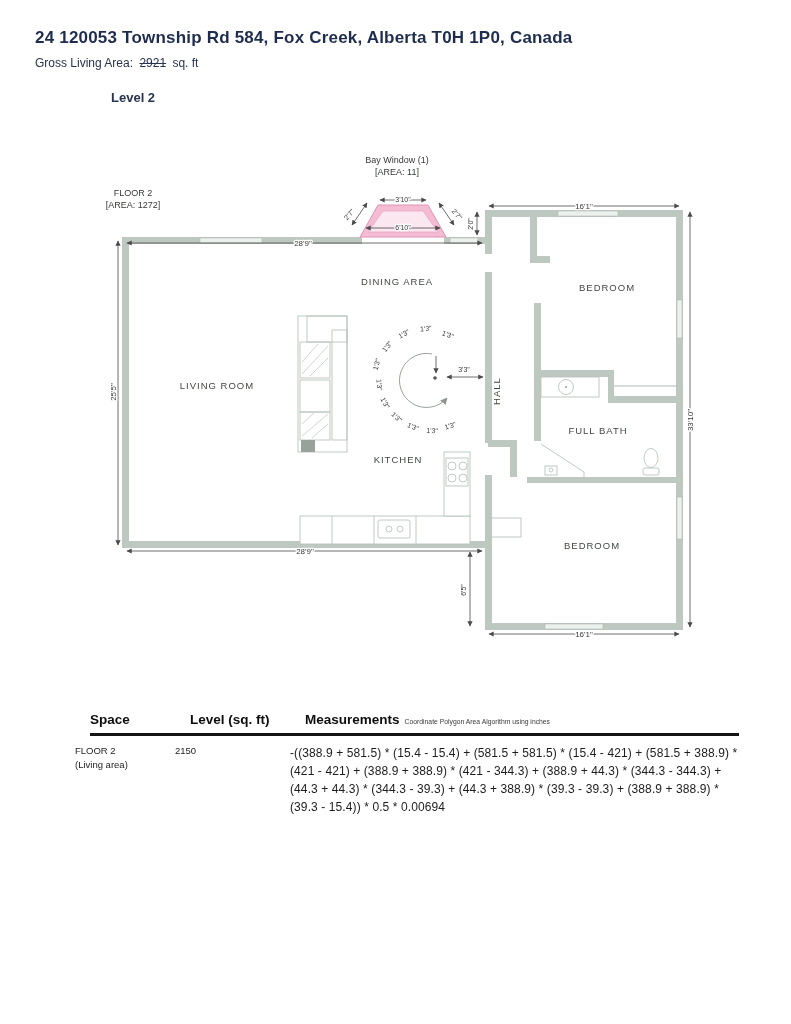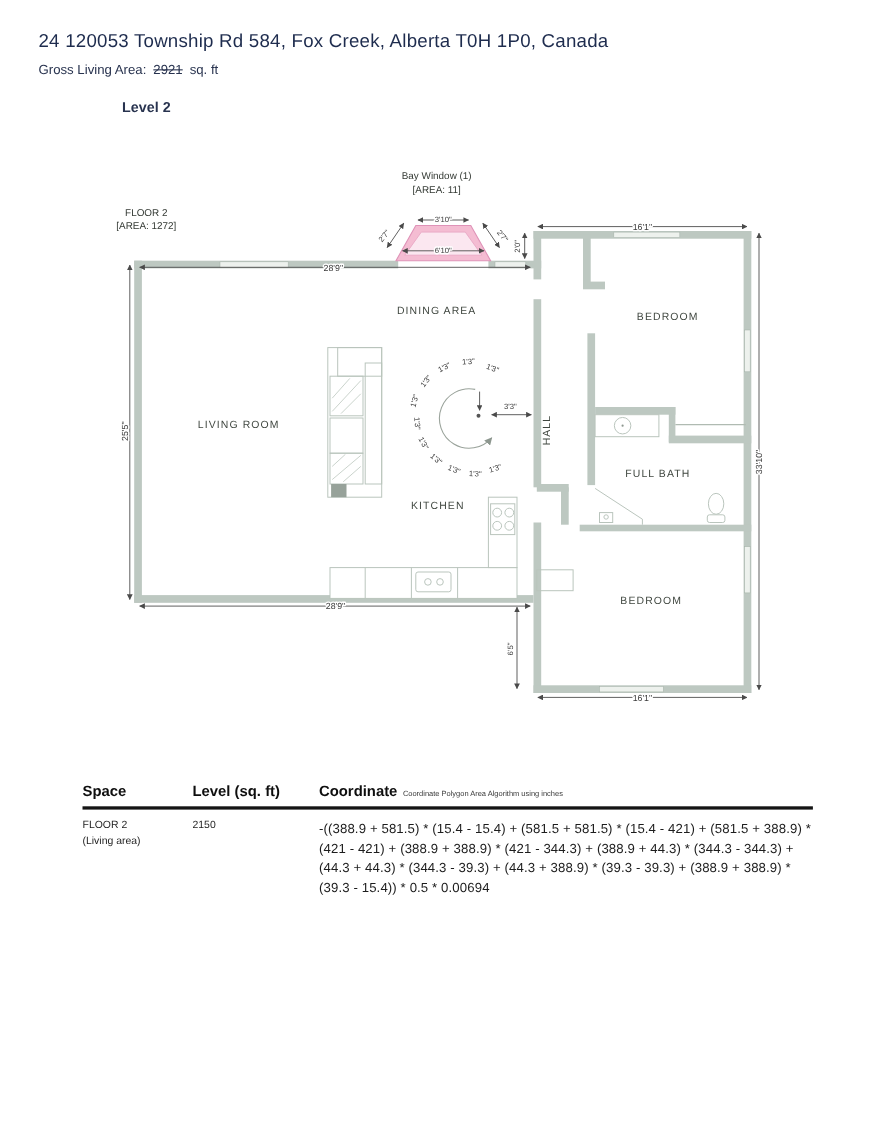--- a/index.html
+++ b/index.html
@@ -1,18 +1,18 @@
 <!DOCTYPE html>
 <html><head>
 <meta charset="utf-8">
 <style>
   html,body{margin:0;padding:0;background:#ffffff;}
   .page{position:relative;width:791px;height:1024px;background:#ffffff;overflow:hidden;
         font-family:"Liberation Sans",sans-serif;color:#222;}
-  .page-title{position:absolute;left:35px;top:28px;margin:0;font-size:17px;font-weight:normal;
+  .page-title{position:absolute;left:35px;top:28px;margin:0;font-size:17px;font-weight:bold;
         color:#1e2c4e;letter-spacing:0.2px;}
   .gross-line{position:absolute;left:35px;top:56px;font-size:12px;color:#28334f;}
   .gross-line .strike{text-decoration:line-through;margin:0 3px;}
   .level-label{position:absolute;left:75px;top:90px;font-size:13px;font-weight:bold;color:#28334f;padding-left:36px;}
   .plan-svg{position:absolute;left:0;top:0;}
   
   .dim-label{font-family:"Liberation Sans",sans-serif;font-size:8px;fill:#3a3a3a;
         stroke:#ffffff;stroke-width:2.5px;paint-order:stroke;stroke-linejoin:round;text-anchor:middle;}
   .dim-small{font-size:7px;}
   .room-label{font-family:"Liberation Sans",sans-serif;font-size:9.5px;fill:#3f463f;
@@ -20,21 +20,21 @@
   .ann-label{font-family:"Liberation Sans",sans-serif;font-size:9px;fill:#343a34;text-anchor:middle;}
   .dim-line{stroke:#4a4a4a;stroke-width:0.8;}
   .wall{fill:#bdc8c1;}
   .win{fill:#edf1ed;stroke:#a6b3aa;stroke-width:0.5;}
   .fixture{fill:#ffffff;stroke:#b9c4bc;stroke-width:0.9;}
   .fixline{stroke:#b9c4bc;stroke-width:0.9;fill:none;}
   .hatch{stroke:#c3cdc5;stroke-width:0.8;}
   
   .calc-table{position:absolute;left:75px;top:712px;width:664px;}
   .t-head,.t-row{display:grid;grid-template-columns:100px 115px 1fr;}
-  .t-head{border-bottom:3px solid #151515;padding-bottom:6px;align-items:end;}
+  .t-head{border-bottom:3px solid #151515;padding-bottom:6px;align-items:end;margin-left:15px;}
   .th{font-size:13.5px;font-weight:bold;color:#0e0e0e;}
   .th .note{font-size:6.8px;font-weight:normal;color:#3a3a3a;margin-left:5px;}
   .t-row{padding-top:8px;align-items:start;}
   .td{font-size:9.5px;color:#1d1d1d;line-height:1.45;}
   .td.calc{font-size:12px;color:#1d1d1d;line-height:1.5;letter-spacing:0.1px;}
   .footer{position:absolute;left:48px;top:948px;font-size:7.6px;color:#a9b4d6;line-height:1.55;}
 </style>
 </head>
 <body>
 
@@ -217,21 +217,21 @@
       <text class="room-label" x="598" y="434">FULL BATH</text>
       <text class="room-label" x="592" y="549">BEDROOM</text>
     </g>
   </svg>
 
   <div class="calc-table">
     <div class="t-head">
       <div class="th">Space</div>
       <div class="th">Level (sq. ft)</div>
       <div class="th">
-        <span>Coordinate</span><span class="note">Coordinate Polygon Area Algorithm using inches</span>
+        <span>Measurements</span><span class="note">Coordinate Polygon Area Algorithm using inches</span>
       </div>
     </div>
 
     <div class="t-row">
       <div class="td">
         <div>FLOOR 2</div>
         <div>(Living area)</div>
       </div>
       <div class="td">2150</div>
       <div class="td calc">-((388.9 + 581.5) * (15.4 - 15.4) + (581.5 + 581.5) * (15.4 - 421) + (581.5 + 388.9) * (421 - 421) + (388.9 + 388.9) * (421 - 344.3) + (388.9 + 44.3) * (344.3 - 344.3) + (44.3 + 44.3) * (344.3 - 39.3) + (44.3 + 388.9) * (39.3 - 39.3) + (388.9 + 388.9) * (39.3 - 15.4)) * 0.5 * 0.00694</div>

